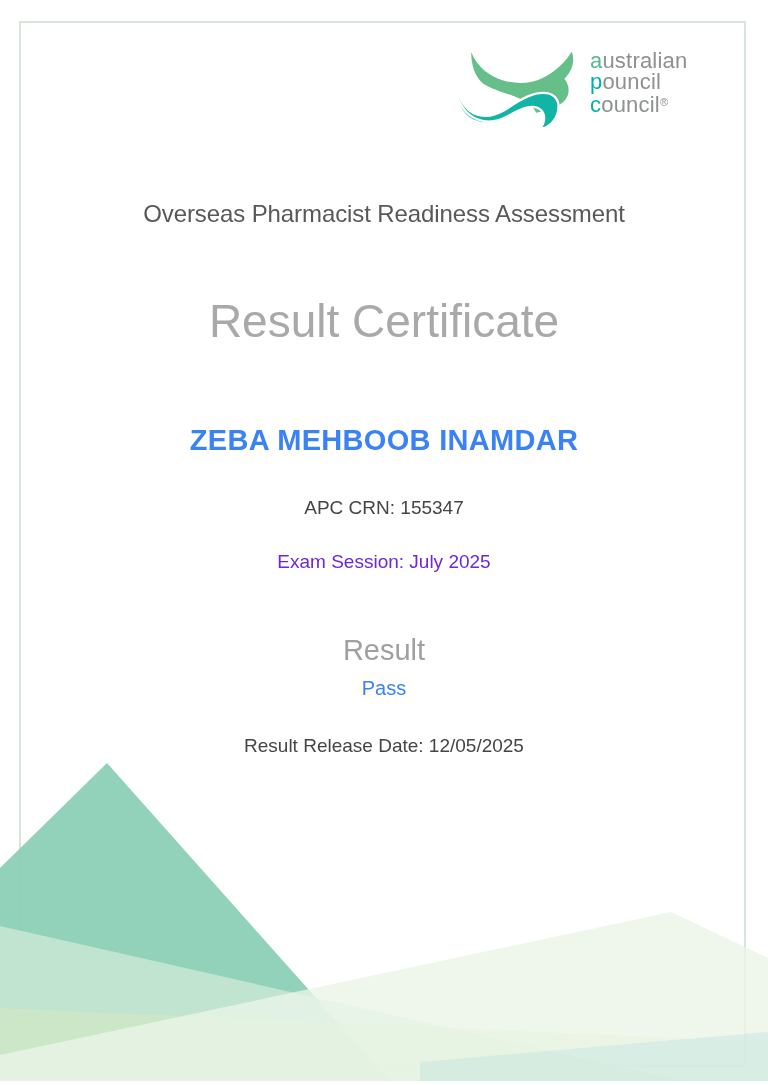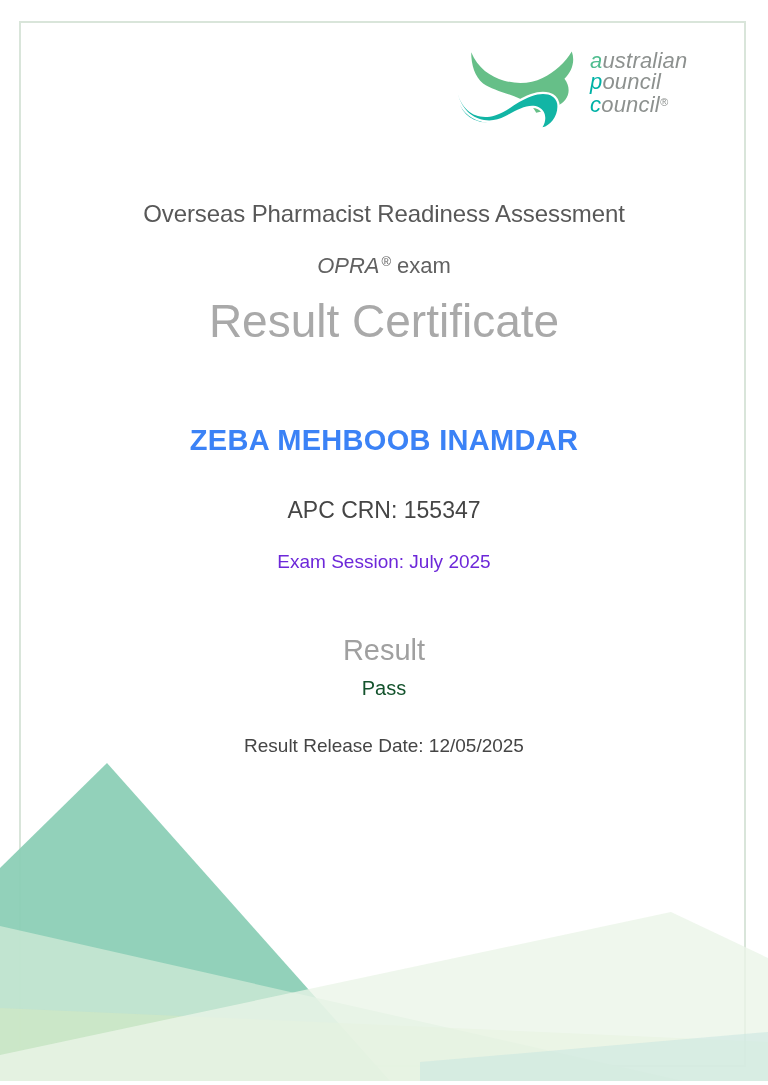--- a/index.html
+++ b/index.html
@@ -17,21 +17,20 @@
     width:723px;height:1042px;
     border:2px solid #d9e5da;
     z-index:0;
   }
   
   .logo{
     position:absolute;
     left:452px;top:42px;
     display:flex;align-items:flex-start;
     z-index:2;
-    font-style:italic;
   }
   .logo-mark{display:block;margin-right:10px;}
   .logo-text{
     padding-top:8px;
     font-size:22px;line-height:21px;
     font-weight:300;letter-spacing:.2px;
     color:#8d918f;
   }
   .logo-line{white-space:nowrap;}
   .init-green{color:#4fbd8f;}
@@ -50,28 +49,28 @@
   .cert-title{
     top:294px;margin:0;
     font-size:46px;font-weight:300;
     color:#a9a9a9;
   }
   .candidate-name{
     top:424px;
     font-size:29px;font-weight:700;
     color:#3b82f6;letter-spacing:.3px;
   }
-  .apc-crn{top:497px;font-size:23px;color:#454545;text-align:center;}
+  .apc-crn{top:497px;font-size:19px;color:#454545;text-align:center;}
   .exam-session{top:551px;font-size:19px;color:#6d28d9;}
   .result-label{
     top:634px;
     font-size:29px;font-weight:300;
     color:#a0a0a0;
   }
-  .result-value{top:677px;font-size:20px;color:#14532d;}
+  .result-value{top:677px;font-size:20px;color:#3b82f6;}
   .release-date{top:735px;font-size:19px;color:#454545;}
   
   .decor{position:absolute;inset:0;z-index:1;pointer-events:none;}
   .shape{position:absolute;inset:0;}
   .shape-1{
     clip-path:polygon(107px 763px,390px 1081px,0 1081px,0 868px);
     background:#8ccfb6;opacity:.95;
   }
   .shape-2{
     clip-path:polygon(0 926px,683px 1081px,0 1081px);
@@ -124,21 +123,20 @@
     </svg>
     <div class="logo-text">
       <div class="logo-line"><span class="init-green">a</span><span>ustralian</span></div>
       <div class="logo-line"><span class="init-teal">p</span><span>ouncil</span></div>
       <div class="logo-line"><span class="init-teal">c</span><span>ouncil</span><sup class="logo-reg">®</sup></div>
     </div>
   </div>
 
   <div class="centered program-title">Overseas Pharmacist Readiness Assessment</div>
 
-  <div class="centered exam-line"><span class="opra-abbr">OPRA</span><sup class="exam-reg">®</sup><span>exam</span></div>
 
   <h1 class="centered cert-title">Result Certificate</h1>
 
   <div class="centered candidate-name">ZEBA MEHBOOB INAMDAR</div>
 
   <div class="centered apc-crn">APC CRN: 155347</div>
 
   <div class="centered exam-session">Exam Session: July 2025</div>
 
   <div class="centered result-label">Result</div>

